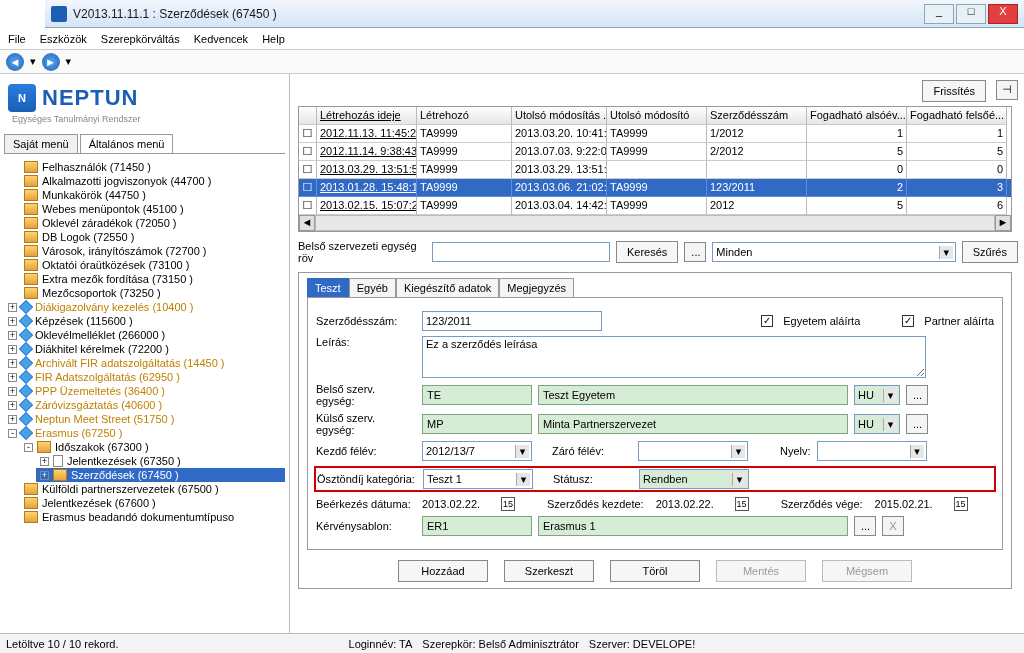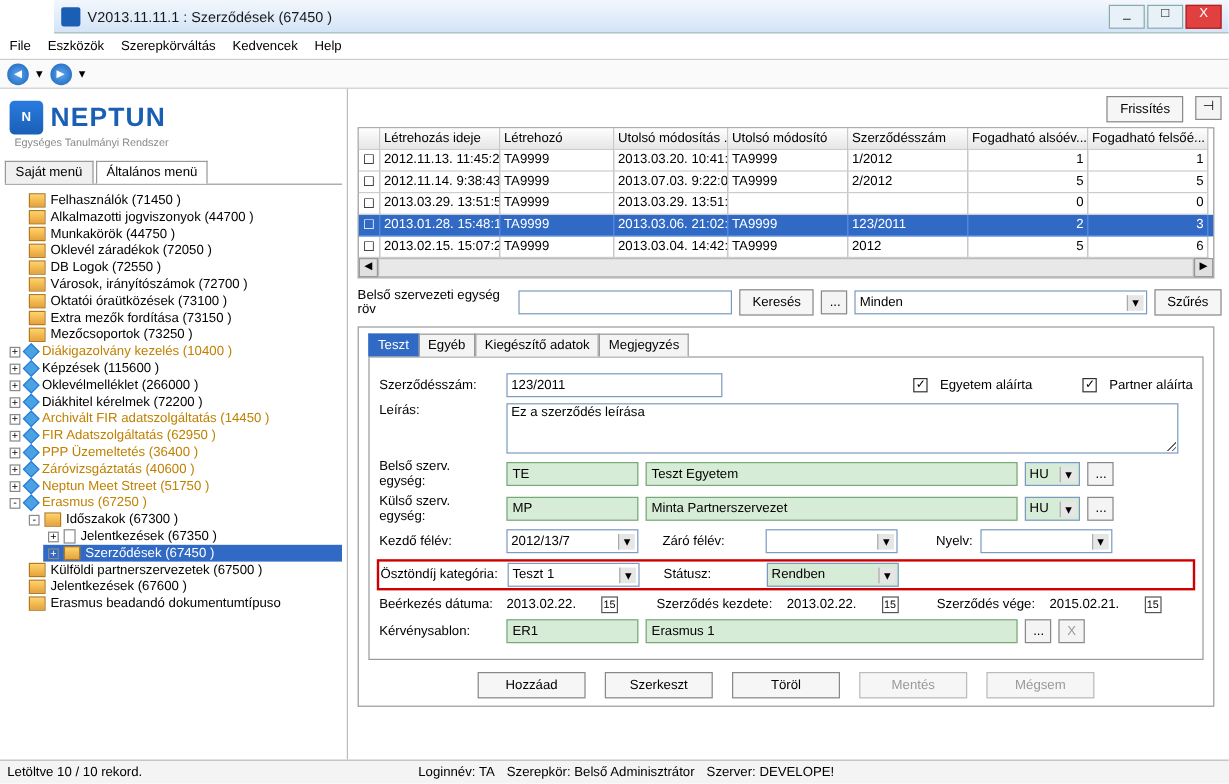--- a/index.html
+++ b/index.html
@@ -34,21 +34,21 @@
   .top-actions{display:flex;justify-content:flex-end;margin-bottom:4px;}
   .btn{border:1px solid #888;background:#f6f6f6;padding:2px 10px;height:22px;}
   .btn.dis{color:#999;border-color:#bbb;}
   .grid{border:1px solid #999;width:714px;}
   .grid-hdr, .grid-row{display:flex;}
   .grid-hdr div, .grid-row div{border-right:1px solid #bbb;border-bottom:1px solid #ccc;padding:2px 3px;overflow:hidden;white-space:nowrap;height:18px;}
   .grid-hdr div{background:linear-gradient(#fefefe,#e6e6e6);font-weight:normal;}
   .grid-row.sel{background:#316ac5;color:#fff;}
   .grid-row.sel div{border-color:#5a8de0;}
   .cb{width:18px !important;text-align:center;}
-  .c0{width:18px;}.c1{width:100px;}.c2{width:95px;}.c3{width:95px;}.c4{width:100px;}.c5{width:100px;}.c6{width:100px;}.c7{width:100px;}
+  .c0{width:18px;}.c1{width:100px;text-decoration:underline;}.c2{width:95px;}.c3{width:95px;}.c4{width:100px;}.c5{width:100px;}.c6{width:100px;}.c7{width:100px;}
   .grid-scroll{display:flex;}
   .srl-arrow{width:16px;height:16px;background:#e0e0e0;border:1px solid #999;text-align:center;line-height:12px;}
   .filter-row{display:flex;align-items:center;gap:6px;margin:8px 0;}
   .txtin{border:1px solid #7a9ac0;background:#fff;height:20px;padding:1px 3px;}
   .combo{border:1px solid #7a9ac0;background:#fff;height:20px;display:flex;align-items:center;justify-content:space-between;padding:0 2px 0 3px;}
   .combo span.arrow{background:#e6e6e6;border-left:1px solid #aaa;width:14px;text-align:center;}
   .tabs{display:flex;background:#fff;}
   .tabs div{border:1px solid #999;border-bottom:none;padding:3px 7px;margin-right:0;background:#f4f4f4;}
   .tabs .act{background:#316ac5;color:#fff;border-color:#316ac5;}
   .panel-body{border:1px solid #999;border-top:1px solid #999; padding:6px 8px;}
@@ -114,20 +114,24 @@
       <div class="tree-row i1">
           <span class="ticon"></span>
           <span>Alkalmazotti jogviszonyok (44700  )</span>
         </div>
       <div class="tree-row i1">
           <span class="ticon"></span>
           <span>Munkakörök (44750  )</span>
         </div>
       <div class="tree-row i1">
           <span class="ticon"></span>
+          <span>Webes menüpontok (45100  )</span>
+        </div>
+      <div class="tree-row i1">
+          <span class="ticon"></span>
           <span>Oklevél záradékok (72050  )</span>
         </div>
       <div class="tree-row i1">
           <span class="ticon"></span>
           <span>DB Logok (72550  )</span>
         </div>
       <div class="tree-row i1">
           <span class="ticon"></span>
           <span>Városok, irányítószámok (72700  )</span>
         </div>
@@ -323,21 +327,21 @@
             <input class="txtin" style="width: 180px;" value="123/2011">
             <span style="flex:1"></span>
             <span class="chk">✓</span>
               <span>Egyetem aláírta</span>
             <span style="width:30px"></span>
             <span class="chk">✓</span>
               <span>Partner aláírta</span>
           </div>
           <div class="frow" style="align-items:flex-start">
             <span class="flbl">Leírás:</span>
-            <textarea class="txtin" style="width: 560px; height: 42px;">Ez a szerződés leírása</textarea>
+            <textarea class="txtin" style="width: 504px; height: 42px;">Ez a szerződés leírása</textarea>
           </div>
           <div class="frow">
             <span class="flbl">Belső szerv. egység:</span>
             <div class="rofield" style="width:110px">TE</div>
             <div class="rofield" style="width:310px">Teszt Egyetem</div>
             <div class="combo" style="width:46px;background:#d7ecd7">
                 <span>HU</span>
                 <span class="arrow">▾</span>
               </div>
             <button class="sq-btn">...</button>

